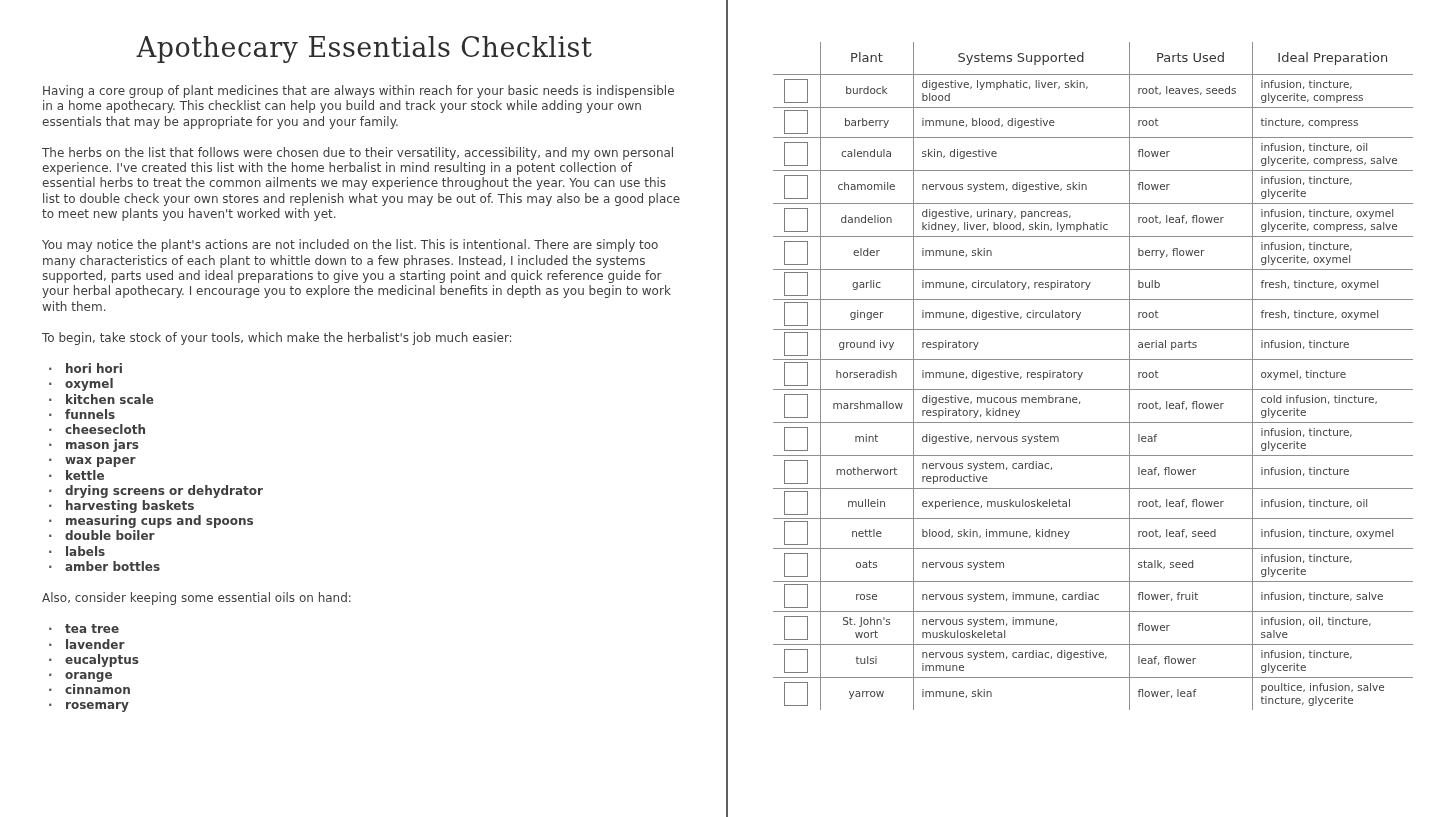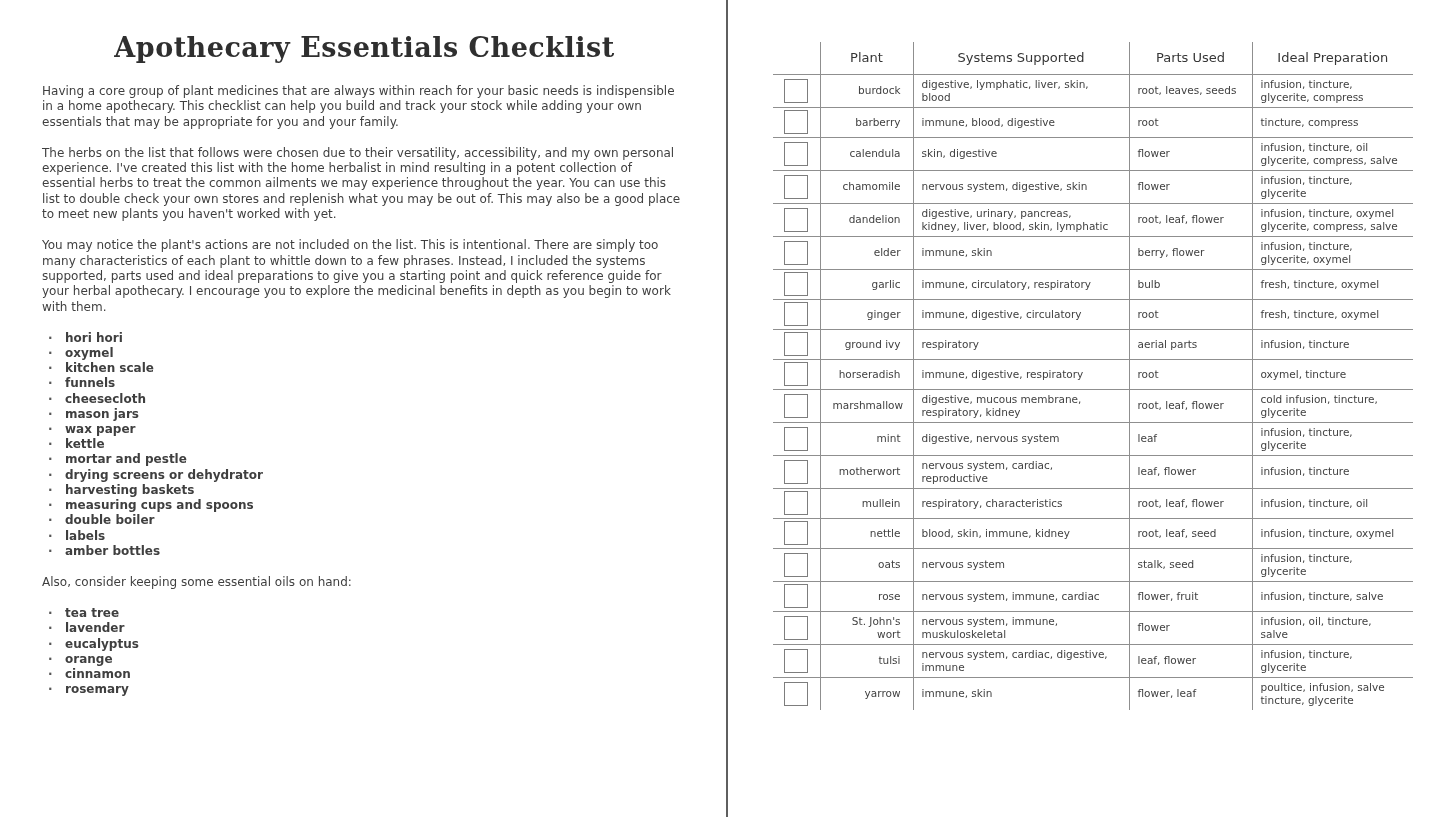--- a/index.html
+++ b/index.html
@@ -9,21 +9,21 @@
   html,body{margin:0;padding:0;}
   body{
     width:1456px;height:817px;background:#ffffff;overflow:hidden;
     font-family:"DejaVu Sans", sans-serif;color:var(--text);
   }
   .page{position:relative;width:1456px;height:817px;}
 
   
   .left-pane{position:absolute;left:42px;top:0;width:645px;}
   .doc-title{
-    font-family:"DejaVu Serif", serif;font-weight:bold;font-size:27px;
+    font-family:"DejaVu Serif", serif;font-weight:normal;font-size:27px;
     color:var(--title);text-align:center;margin:32px 0 0 0;letter-spacing:.5px;
   }
   .left-pane p{font-size:12px;line-height:15.3px;margin:16px 0 0 0;}
   .left-pane p.first{margin-top:21px;}
   ul.dotlist{list-style:none;margin:16px 0 0 0;padding:0;}
   ul.dotlist li{
     position:relative;font-size:12px;line-height:15.2px;padding-left:23px;font-weight:bold;
   }
   ul.dotlist li::before{
     content:"\00B7";position:absolute;left:6px;top:0;font-weight:bold;color:#555;
@@ -49,47 +49,47 @@
     vertical-align:middle;
     padding:3px 5px 3px 8px;
   }
   .checklist th:first-child, .checklist td:first-child{border-left:none;}
   .checklist tbody tr:last-child td{border-bottom:none;}
   .checklist thead th{
     font-size:13px;font-weight:normal;color:#363636;text-align:center;
     height:32px;padding:2px 4px;margin-left:24px;
   }
   .checklist td{height:30px;}
-  td.cell-plant{text-align:right;padding:3px 12px;}
+  td.cell-plant{text-align:center;padding:3px 12px;}
   td.cell-systems, td.cell-prep{white-space:pre-line;}
   td.cell-check{padding:2px 0;}
   .checkbox{
     width:24px;height:24px;border:1px solid var(--box);background:#fff;margin:0 auto;
   }
 </style>
 </head>
 <body>
 
 <div class="page">
 
   <div class="left-pane">
     <h1 class="doc-title">Apothecary Essentials Checklist</h1>
     <p class="first">Having a core group of plant medicines that are always within reach for your basic needs is indispensible in a home apothecary. This checklist can help you build and track your stock while adding your own essentials that may be appropriate for you and your family.</p>
     <p>The herbs on the list that follows were chosen due to their versatility, accessibility, and my own personal experience. I've created this list with the home herbalist in mind resulting in a potent collection of essential herbs to treat the common ailments we may experience throughout the year. You can use this list to double check your own stores and replenish what you may be out of. This may also be a good place to meet new plants you haven't worked with yet.</p>
     <p>You may notice the plant's actions are not included on the list. This is intentional. There are simply too many characteristics of each plant to whittle down to a few phrases. Instead, I included the systems supported, parts used and ideal preparations to give you a starting point and quick reference guide for your herbal apothecary. I encourage you to explore the medicinal benefits in depth as you begin to work with them.</p>
+    <p>To begin, take stock of your tools, which make the herbalist's job much easier:</p>
     <ul class="dotlist" id="tools-list">
         <li>hori hori</li>
         <li>oxymel</li>
         <li>kitchen scale</li>
         <li>funnels</li>
         <li>cheesecloth</li>
         <li>mason jars</li>
         <li>wax paper</li>
         <li>kettle</li>
-        <li>mortar and pestle</li>
         <li>drying screens or dehydrator</li>
         <li>harvesting baskets</li>
         <li>measuring cups and spoons</li>
         <li>double boiler</li>
         <li>labels</li>
         <li>amber bottles</li>
       </ul>
     <p>Also, consider keeping some essential oils on hand:</p>
     <ul class="dotlist" id="oils-list">
         <li>tea tree</li>
@@ -248,21 +248,21 @@
             <td class="cell-systems">nervous system, cardiac,
 reproductive</td>
             <td class="cell-parts">leaf, flower</td>
             <td class="cell-prep">infusion, tincture</td>
           </tr>
           <tr>
             <td class="cell-check">
               <div class="checkbox"></div>
             </td>
             <td class="cell-plant">mullein</td>
-            <td class="cell-systems">respiratory, characteristics</td>
+            <td class="cell-systems">experience, muskuloskeletal</td>
             <td class="cell-parts">root, leaf, flower</td>
             <td class="cell-prep">infusion, tincture, oil</td>
           </tr>
           <tr>
             <td class="cell-check">
               <div class="checkbox"></div>
             </td>
             <td class="cell-plant">nettle</td>
             <td class="cell-systems">blood, skin, immune, kidney</td>
             <td class="cell-parts">root, leaf, seed</td>

